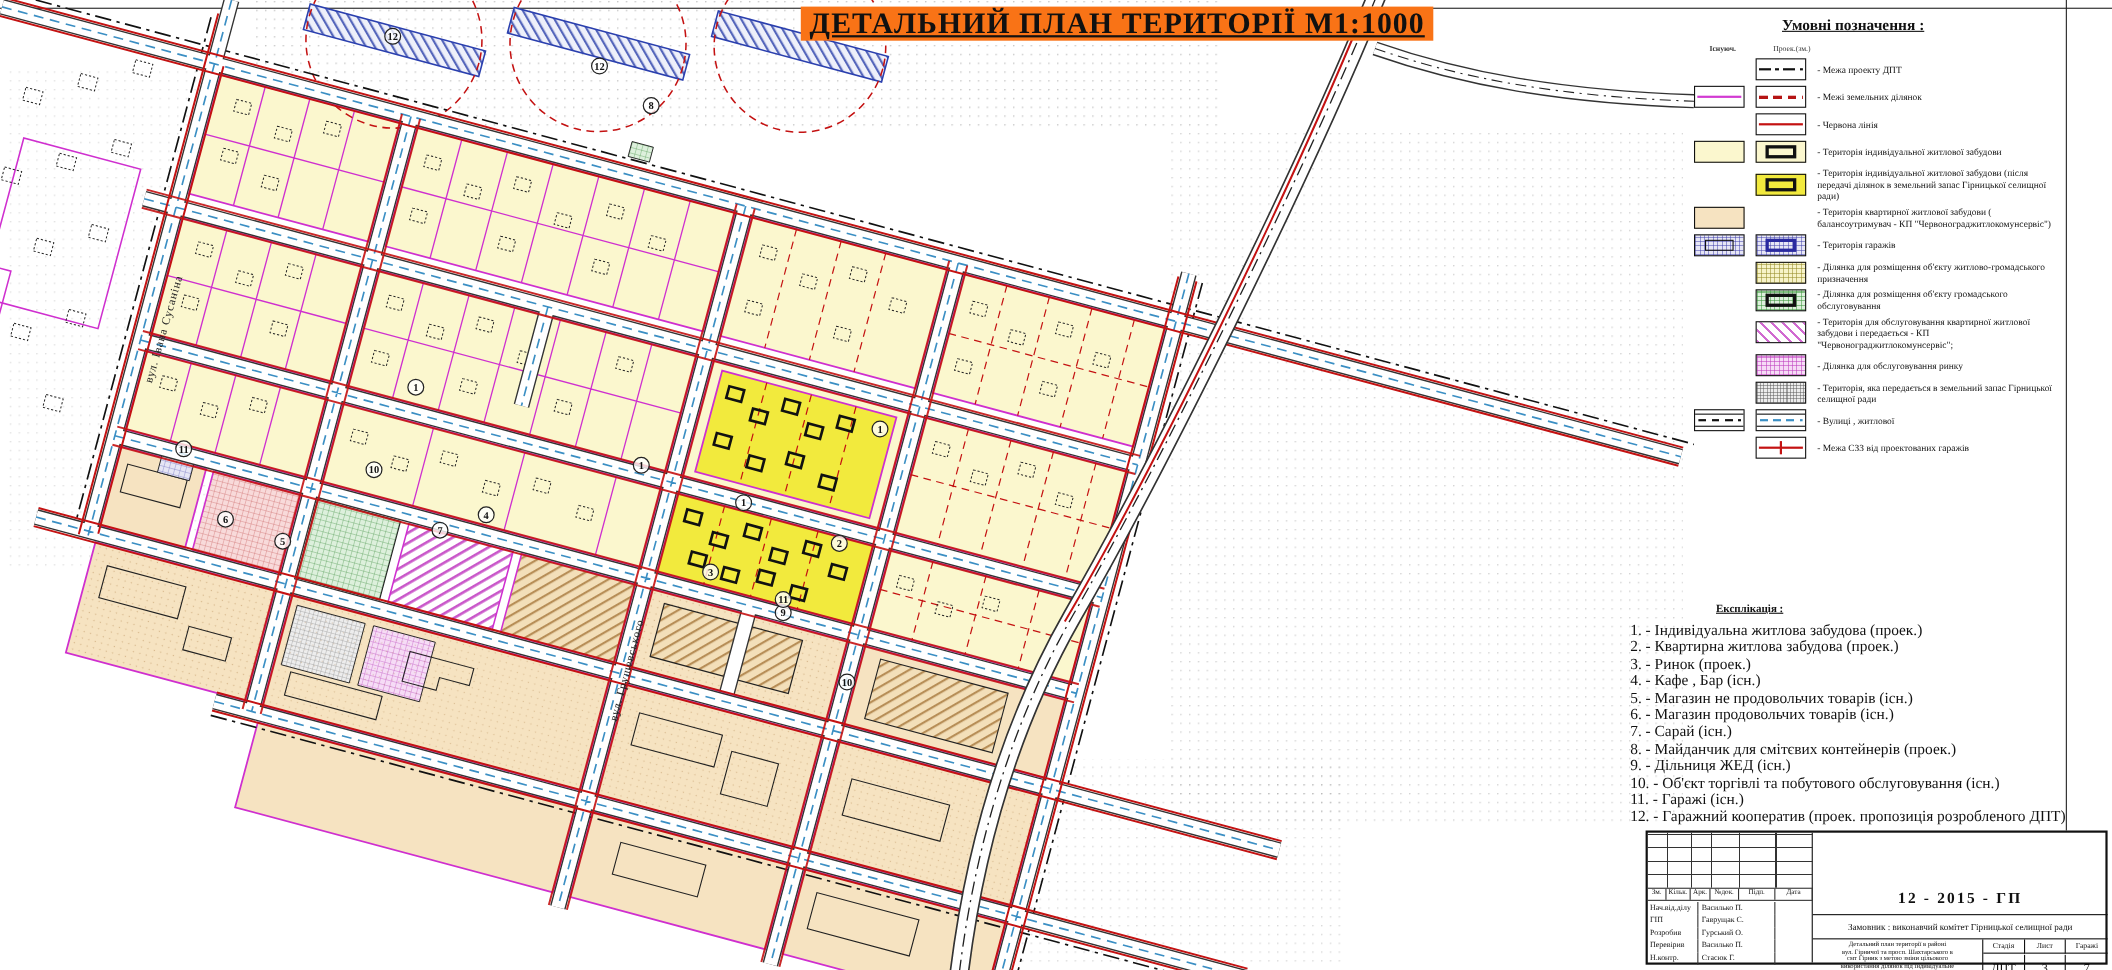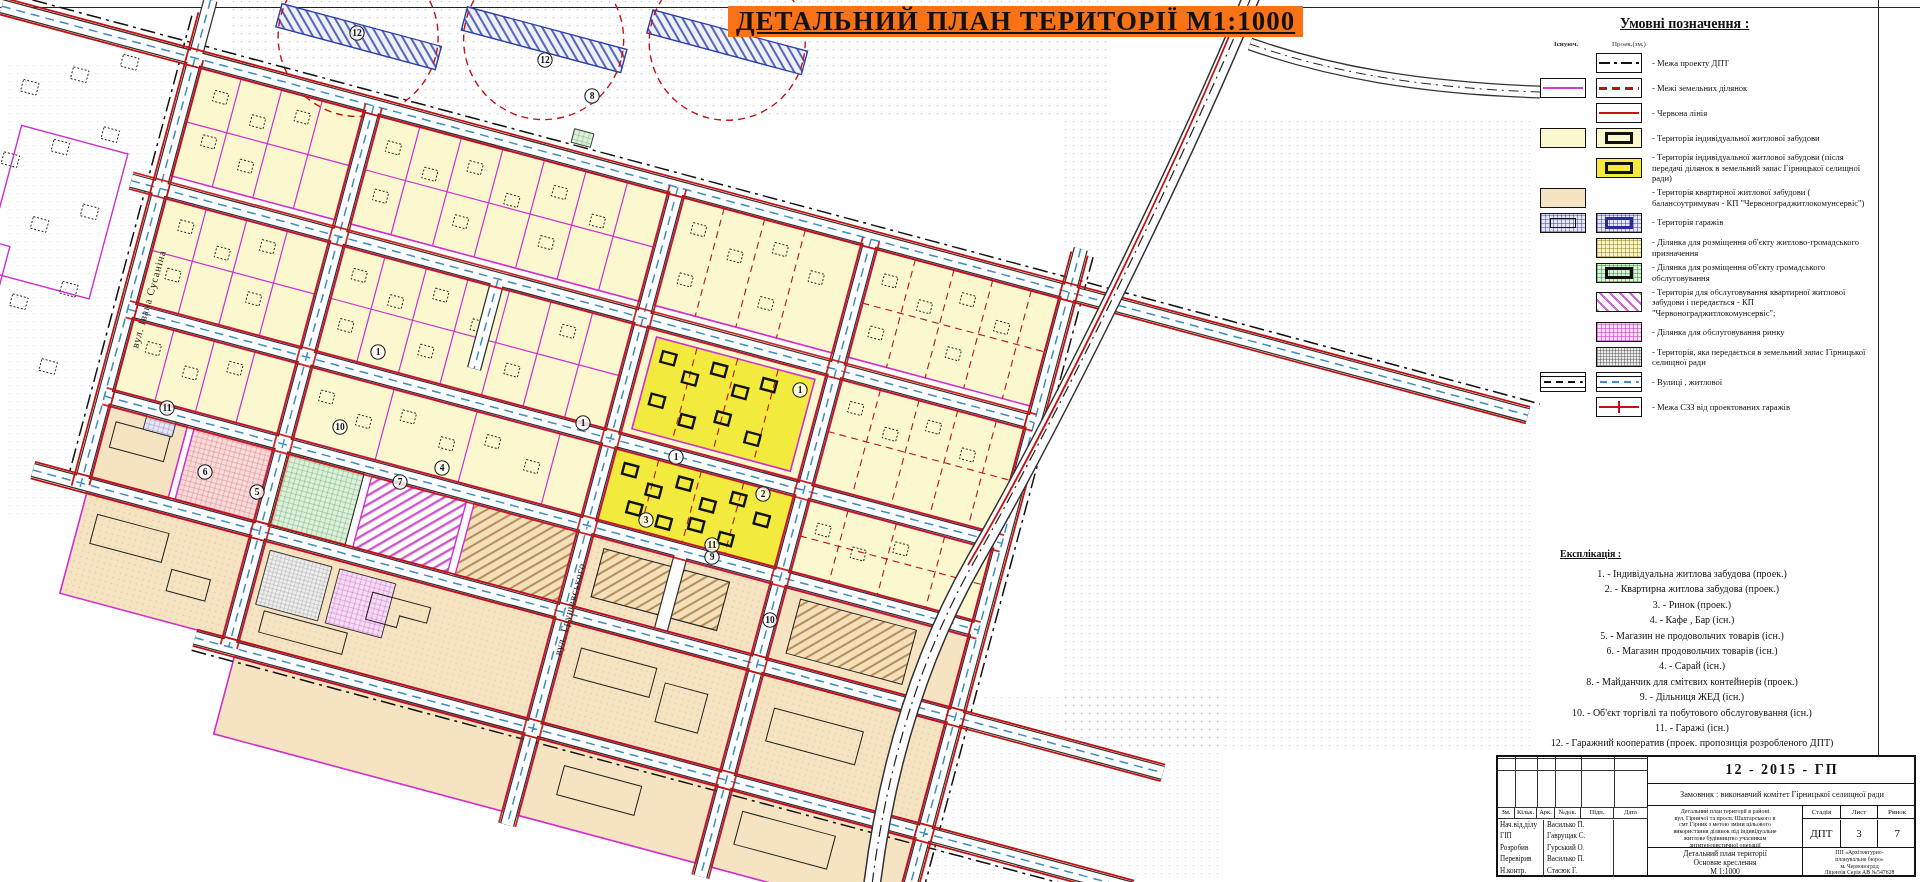--- a/index.html
+++ b/index.html
@@ -50,37 +50,37 @@
   .sw-green-grid{background-color:#DDF0DC;background-image:repeating-linear-gradient(0deg,rgba(60,150,60,.55) 0 1px,transparent 1px 4px),repeating-linear-gradient(90deg,rgba(60,150,60,.55) 0 1px,transparent 1px 4px);}
   .sw-magenta-grid{background-color:#F6DCF6;background-image:repeating-linear-gradient(0deg,rgba(190,60,190,.55) 0 1px,transparent 1px 4px),repeating-linear-gradient(90deg,rgba(190,60,190,.55) 0 1px,transparent 1px 4px);}
   .sw-gray-grid{background-color:#ECECEC;background-image:repeating-linear-gradient(0deg,rgba(90,90,90,.5) 0 1px,transparent 1px 3px),repeating-linear-gradient(90deg,rgba(90,90,90,.5) 0 1px,transparent 1px 3px);}
   .sw-thin-rect::after{content:"";position:absolute;left:9px;right:9px;top:4px;bottom:4px;border:1.4px solid #111;}
   .sw-thick-rect::after{content:"";position:absolute;left:8px;right:8px;top:3px;bottom:3px;border:3px solid #111;}
   .sw-thick-rect-red::after{content:"";position:absolute;left:8px;right:8px;top:3px;bottom:3px;border:3px solid #8b1111;}
   .sw-thick-rect-blue::after{content:"";position:absolute;left:8px;right:8px;top:3px;bottom:3px;border:3px solid #2a2aa0;}
 
   #expl-head{position:absolute;left:20px;top:548px;font-size:10px;font-weight:bold;text-decoration:underline;}
   #expl-items{position:absolute;left:-58px;top:566px;width:420px;}
-  .expl-item{font-size:10px;line-height:15.4px;white-space:nowrap;text-align:center;}
+  .expl-item{font-size:14px;line-height:15.4px;white-space:nowrap;}
 
   
   #tblock{position:absolute;left:1496px;top:755px;width:420px;height:122px;border:2px solid #111;
           background:#fff;box-sizing:border-box;font-size:8px;}
   #tb-left{position:absolute;left:0;top:0;width:150px;height:100%;border-right:1.5px solid #111;box-sizing:border-box;}
   #tb-grid{position:absolute;left:0;top:0;width:150px;height:50px;
      background-image:repeating-linear-gradient(0deg,transparent 0 11.6px,#333 11.6px 12.2px),
        linear-gradient(90deg,transparent 0 17px,#333 17px 18px,transparent 18px 39px,#333 39px 40px,transparent 40px 57px,#333 57px 58px,transparent 58px 83px,#333 83px 84px,transparent 84px 116px,#333 116px 117px,transparent 117px);}
   #tb-cols{position:absolute;left:0;top:50px;width:150px;height:12px;border-top:1px solid #333;border-bottom:1px solid #333;display:flex;box-sizing:border-box;}
   #tb-cols div{font-size:6.5px;text-align:center;border-right:1px solid #333;box-sizing:border-box;overflow:hidden;}
   #tb-roles{position:absolute;left:0;top:63px;width:166px;}
   .tb-role-row{display:flex;height:11.4px;line-height:11.4px;font-size:7.2px;}
   .tb-role{width:46px;border-right:1px solid #333;padding-left:2px;box-sizing:border-box;}
   .tb-name{width:70px;border-right:1px solid #333;padding-left:3px;box-sizing:border-box;}
   #tb-right{position:absolute;left:150px;top:0;width:268px;height:100%;}
-  #tb-code{height:26px;line-height:26px;text-align:center;font-size:14px;font-weight:bold;letter-spacing:2px;border-bottom:1.5px solid #111;}
+  #tb-code{height:26px;line-height:26px;text-align:center;font-size:14px;font-weight:bold;letter-spacing:2px;border-bottom:1.5px solid #111;margin-top:48px;}
   #tb-customer{height:21px;line-height:21px;text-align:center;font-size:8.3px;border-bottom:1.5px solid #111;white-space:nowrap;}
   #tb-mid{position:relative;height:41px;border-bottom:1.5px solid #111;}
   #tb-project{position:absolute;left:0;top:0;width:155px;height:41px;border-right:1px solid #111;box-sizing:border-box;
      font-size:6px;line-height:6.7px;text-align:center;padding-top:2px;}
   #tb-stage-wrap{position:absolute;left:155px;top:0;right:0;height:41px;display:flex;flex-wrap:wrap;}
   .tb-sc{width:33.33%;box-sizing:border-box;border-right:1px solid #111;text-align:center;}
   .tb-sc:nth-child(3n){border-right:none;}
   .tb-sc.h{height:13px;line-height:13px;font-size:7px;border-bottom:1px solid #111;}
   .tb-sc.v{height:27px;line-height:27px;font-size:11px;}
   #tb-bot{position:relative;height:29px;}
@@ -587,21 +587,21 @@
       </div>
 
     <div id="expl-head">Експлікація :</div>
     <div id="expl-items">
         <div class="expl-item">1. - Індивідуальна житлова забудова (проек.)</div>
         <div class="expl-item">2. - Квартирна житлова забудова (проек.)</div>
         <div class="expl-item">3. - Ринок (проек.)</div>
         <div class="expl-item">4. - Кафе , Бар (існ.)</div>
         <div class="expl-item">5. - Магазин не продовольчих товарів (існ.)</div>
         <div class="expl-item">6. - Магазин продовольчих товарів (існ.)</div>
-        <div class="expl-item">4. - Сарай (існ.)</div>
+        <div class="expl-item">7. - Сарай (існ.)</div>
         <div class="expl-item">8. - Майданчик для смітєвих контейнерів (проек.)</div>
         <div class="expl-item">9. - Дільниця ЖЕД (існ.)</div>
         <div class="expl-item">10. - Об'єкт торгівлі та побутового обслуговування (існ.)</div>
         <div class="expl-item">11. - Гаражі (існ.)</div>
         <div class="expl-item">12. - Гаражний кооператив (проек. пропозиція розробленого ДПТ)</div>
       </div>
   </div>
 
   <div id="rightframe"></div>
 
@@ -647,21 +647,21 @@
           <div>Детальний план території в районі</div>
           <div>вул. Гірничої та просп. Шахтарського в</div>
           <div>смт Гірник з метою зміни цільового</div>
           <div>використання ділянок під індивідуальне</div>
           <div>житлове будівництво учасникам</div>
           <div>антитерористичної операції</div>
         </div>
         <div id="tb-stage-wrap">
           <div class="tb-sc h">Стадія</div>
           <div class="tb-sc h">Лист</div>
-          <div class="tb-sc h">Ринок</div>
+          <div class="tb-sc h">Гаражі</div>
           <div class="tb-sc v">ДПТ</div>
           <div class="tb-sc v">3</div>
           <div class="tb-sc v">7</div>
         </div>
       </div>
       <div id="tb-bot">
         <div id="tb-draw">
           <div>Детальний план території</div>
           <div>Основне креслення</div>
           <div>М 1:1000</div>

